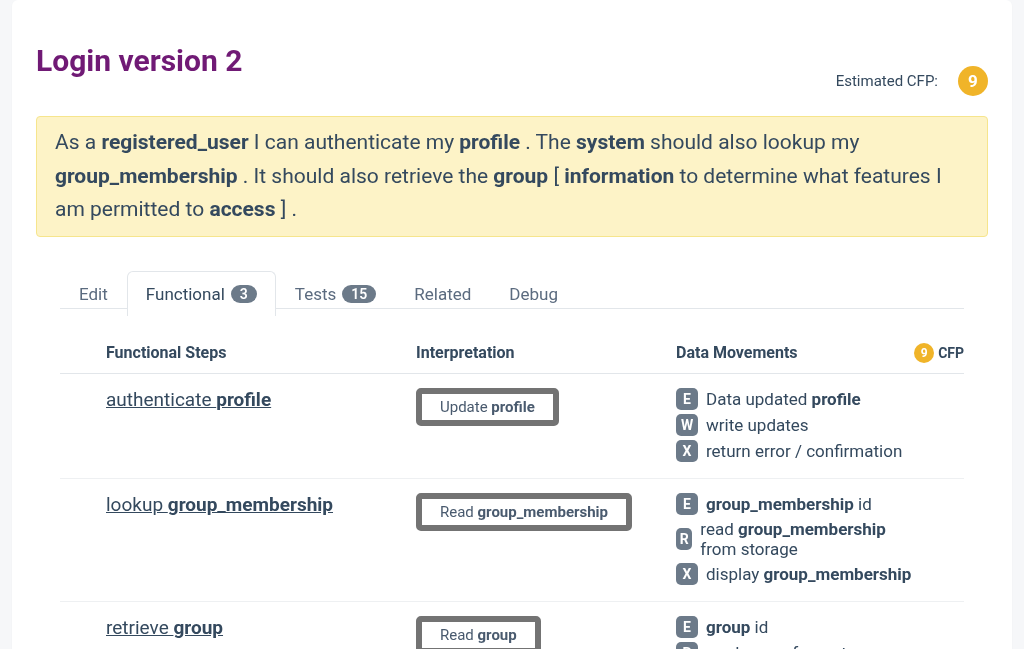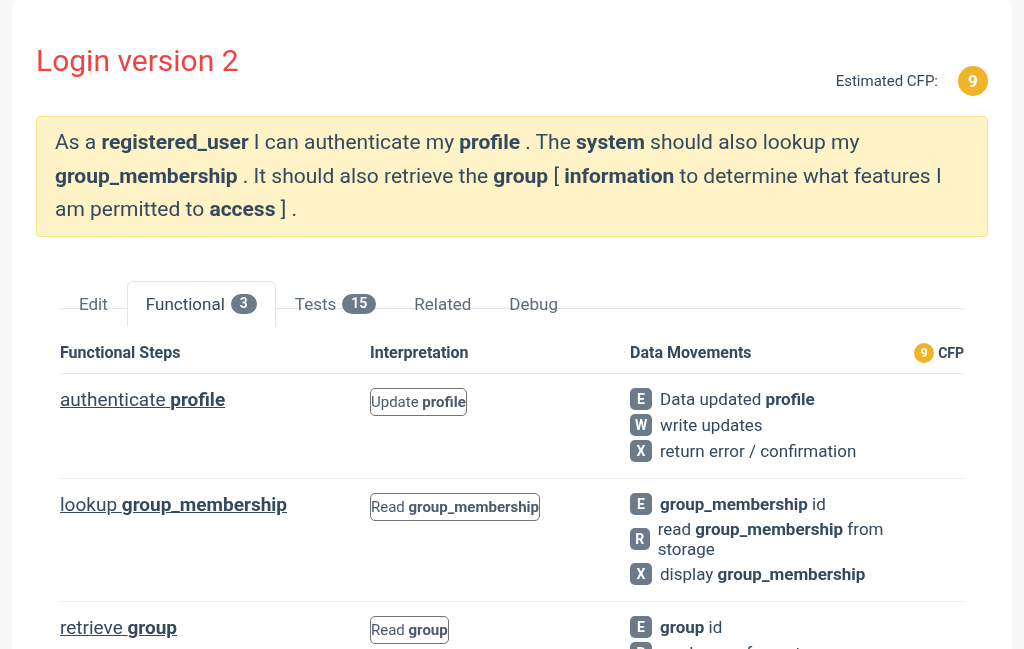--- a/index.html
+++ b/index.html
@@ -19,22 +19,22 @@
       padding: 24px 24px 0 24px;
     }
     .header-row {
       display: flex;
       justify-content: space-between;
       align-items: center;
       margin-bottom: 20px;
     }
     .title {
       font-size: 30px;
-      font-weight: 400;
-      color: #ef4444;
+      font-weight: 700;
+      color: #701a75;
     }
     .cfp-est {
       display: flex;
       align-items: center;
       gap: 20px;
       color: #34495e;
       font-size: 15px;
       margin-top: 42px;
     }
     .cfp-badge-lg {
@@ -66,23 +66,24 @@
       margin: 0 24px;
     }
     .tab {
       padding: 12px 18px;
       font-size: 17px;
       color: #5b6b7f;
       cursor: pointer;
       border: 1px solid transparent;
       border-bottom: none;
       display: flex;
+      align-items: center;
       gap: 6px;
       position: relative;
-      top: 18px;
+      top: 8px;
       border-radius: 6px 6px 0 0;
     }
     .tab.active {
       background: #fff;
       border-color: #e2e6ea;
       color: #34495e;
     }
     .tab .pill {
       background: #6c7a89;
       color: #fff;
@@ -96,21 +97,21 @@
     }
     .thead {
       display: flex;
       font-weight: 700;
       font-size: 16px;
       color: #34495e;
       padding-bottom: 10px;
       border-bottom: 1px solid #e2e6ea;
       align-items: center;
     }
-    .col-step { width: 310px; }
+    .col-step { width: 310px; margin-left: 46px; }
     .col-interp { width: 260px; }
     .col-dm { flex: 1; }
     .cfp-head {
       display: flex;
       align-items: center;
       gap: 4px;
       font-size: 14px;
       font-weight: 700;
       text-transform: uppercase;
       margin-left: auto;
@@ -130,23 +131,23 @@
       display: flex;
       padding: 14px 0 16px 0;
       border-bottom: 1px solid #eef0f2;
       font-size: 18px;
       color: #34495e;
     }
     .trow .col-step { font-size: 19px; text-decoration: underline; }
     .trow b { font-weight: 700; }
     .tag {
       display: inline-block;
-      border: 1px solid #737373;
+      border: 6px solid #737373;
       border-radius: 5px;
-      padding: 4px 0;
+      padding: 4px 18px;
       font-size: 15px;
       color: #495a6e;
       background: #fff;
     }
     .movements { display: flex; flex-direction: column; gap: 4px; padding-right: 50px;}
     .move-line { display: flex; align-items: center; gap: 8px; font-size: 17px; color: #34495e; }
     .move-icon {
       display: inline-flex;
       align-items: center;
       justify-content: center;

